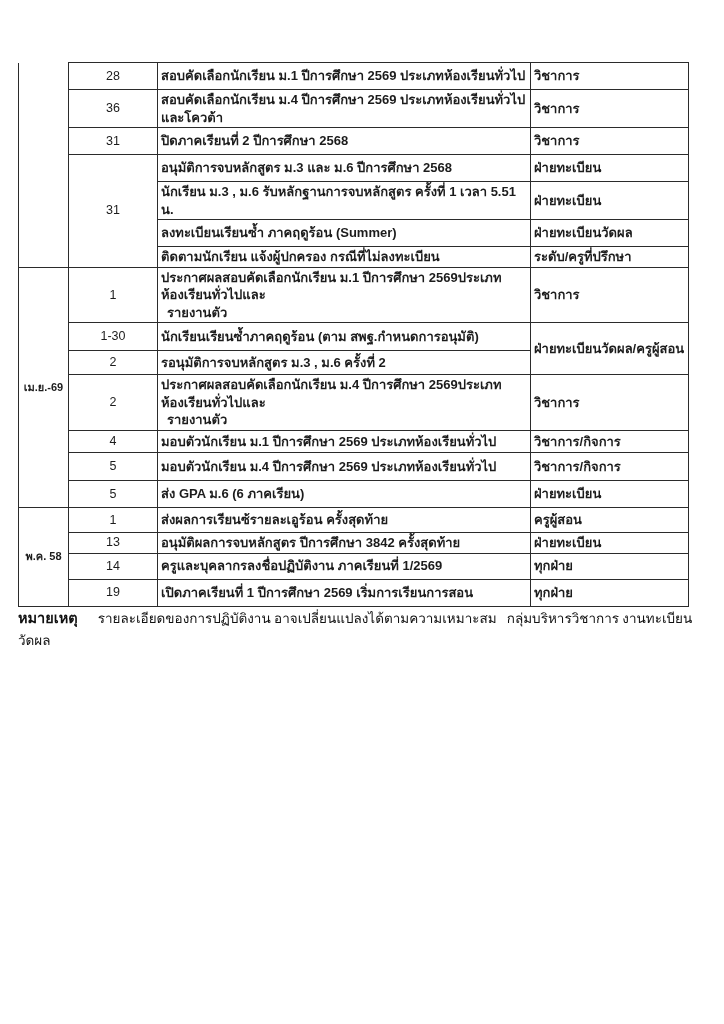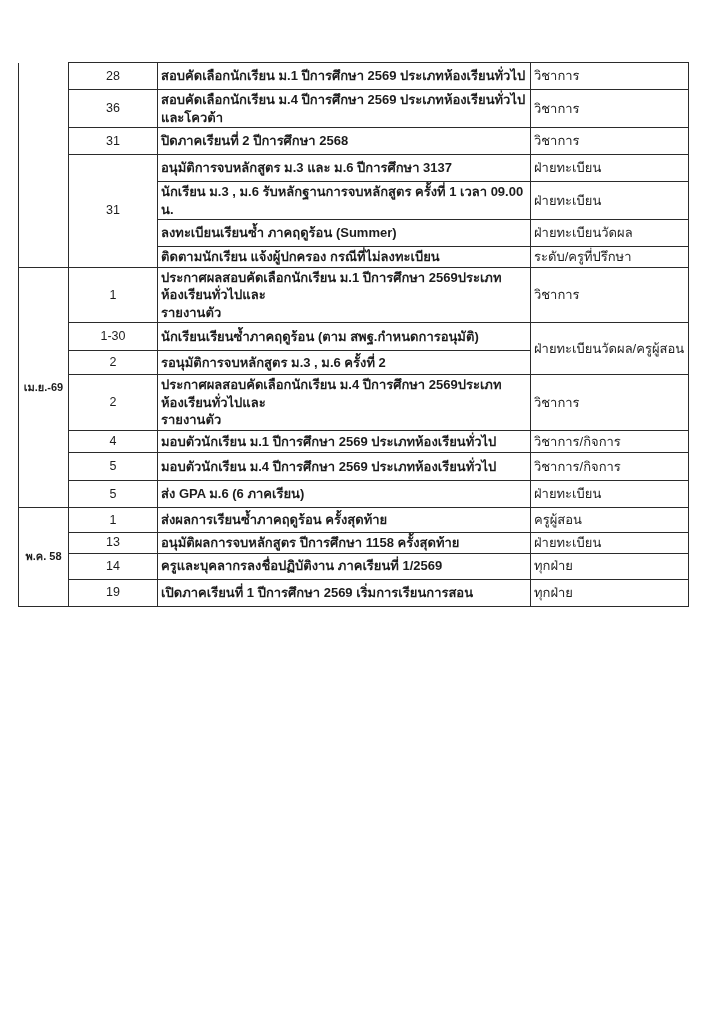--- a/index.html
+++ b/index.html
@@ -18,22 +18,22 @@
     padding:1px 3px;
     vertical-align:middle;
     overflow:hidden;
   }
   td.month{
     text-align:center;font-weight:bold;font-size:11px;padding:0 1px;
   }
   td.month.no-top{border-top:none;}
   td.date{text-align:center;font-size:12.5px;}
   td.act{padding-left:6px;font-weight:bold;}
-  td.resp{padding-left:5px;}
-  .act2{display:block;}
+  td.resp{padding-left:5px;font-weight:bold;}
+  .act2{display:block;margin-left:6px;}
   .note{
     position:absolute;left:18px;top:606px;width:680px;
     font-family:"Liberation Serif","DejaVu Serif",serif;
     font-size:13.5px;color:#111;white-space:pre-wrap;
   }
   .note .lbl{font-weight:bold;font-size:14.5px;margin-right:20px;}
 </style>
 </head>
 <body>
 
@@ -58,25 +58,25 @@
         <td class="act">สอบคัดเลือกนักเรียน ม.4 ปีการศึกษา 2569 ประเภทห้องเรียนทั่วไปและโควต้า</td>
         <td class="resp">วิชาการ</td>
       </tr>
       <tr style="height:27px">
         <td class="date">31</td>
         <td class="act">ปิดภาคเรียนที่ 2 ปีการศึกษา 2568</td>
         <td class="resp">วิชาการ</td>
       </tr>
       <tr style="height:27px">
         <td class="date" rowspan="4">31</td>
-        <td class="act">อนุมัติการจบหลักสูตร ม.3 และ ม.6 ปีการศึกษา 3137</td>
+        <td class="act">อนุมัติการจบหลักสูตร ม.3 และ ม.6 ปีการศึกษา 2568</td>
         <td class="resp">ฝ่ายทะเบียน</td>
       </tr>
       <tr style="height:27px">
-        <td class="act">นักเรียน ม.3 , ม.6 รับหลักฐานการจบหลักสูตร ครั้งที่ 1  เวลา 09.00 น.</td>
+        <td class="act">นักเรียน ม.3 , ม.6 รับหลักฐานการจบหลักสูตร ครั้งที่ 1  เวลา 5.51 น.</td>
         <td class="resp">ฝ่ายทะเบียน</td>
       </tr>
       <tr style="height:27px">
         <td class="act">ลงทะเบียนเรียนซ้ำ ภาคฤดูร้อน (Summer)</td>
         <td class="resp">ฝ่ายทะเบียนวัดผล</td>
       </tr>
       <tr style="height:19px">
         <td class="act">ติดตามนักเรียน แจ้งผู้ปกครอง กรณีที่ไม่ลงทะเบียน</td>
         <td class="resp">ระดับ/ครูที่ปรึกษา</td>
       </tr>
@@ -113,35 +113,36 @@
       </tr>
       <tr style="height:27px">
         <td class="date">5</td>
         <td class="act">ส่ง GPA ม.6  (6 ภาคเรียน)</td>
         <td class="resp">ฝ่ายทะเบียน</td>
       </tr>
 
       <tr style="height:25px">
         <td class="month" rowspan="4">พ.ค. 58</td>
         <td class="date">1</td>
-        <td class="act">ส่งผลการเรียนซ้ำภาคฤดูร้อน ครั้งสุดท้าย</td>
+        <td class="act">ส่งผลการเรียนซ้รายละเอูร้อน ครั้งสุดท้าย</td>
         <td class="resp">ครูผู้สอน</td>
       </tr>
       <tr style="height:14px">
         <td class="date">13</td>
-        <td class="act">อนุมัติผลการจบหลักสูตร ปีการศึกษา 1158 ครั้งสุดท้าย</td>
+        <td class="act">อนุมัติผลการจบหลักสูตร ปีการศึกษา 3842 ครั้งสุดท้าย</td>
         <td class="resp">ฝ่ายทะเบียน</td>
       </tr>
       <tr style="height:26px">
         <td class="date">14</td>
         <td class="act">ครูและบุคลากรลงชื่อปฏิบัติงาน ภาคเรียนที่ 1/2569</td>
         <td class="resp">ทุกฝ่าย</td>
       </tr>
       <tr style="height:27px">
         <td class="date">19</td>
         <td class="act">เปิดภาคเรียนที่ 1 ปีการศึกษา 2569 เริ่มการเรียนการสอน</td>
         <td class="resp">ทุกฝ่าย</td>
       </tr>
     </tbody>
   </table>
 
+  <div class="note"><span class="lbl">หมายเหตุ</span><span>รายละเอียดของการปฏิบัติงาน อาจเปลี่ยนแปลงได้ตามความเหมาะสม   กลุ่มบริหารวิชาการ งานทะเบียนวัดผล</span></div>
 
 </div>
 
 </body></html>

